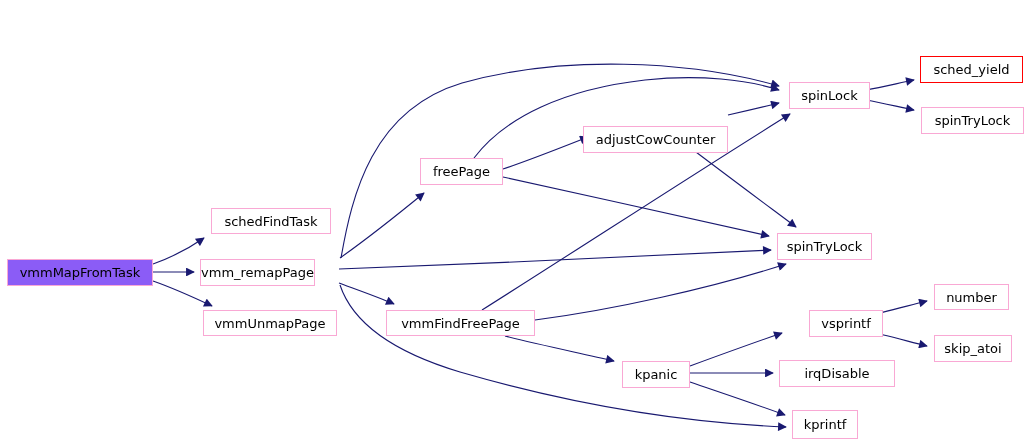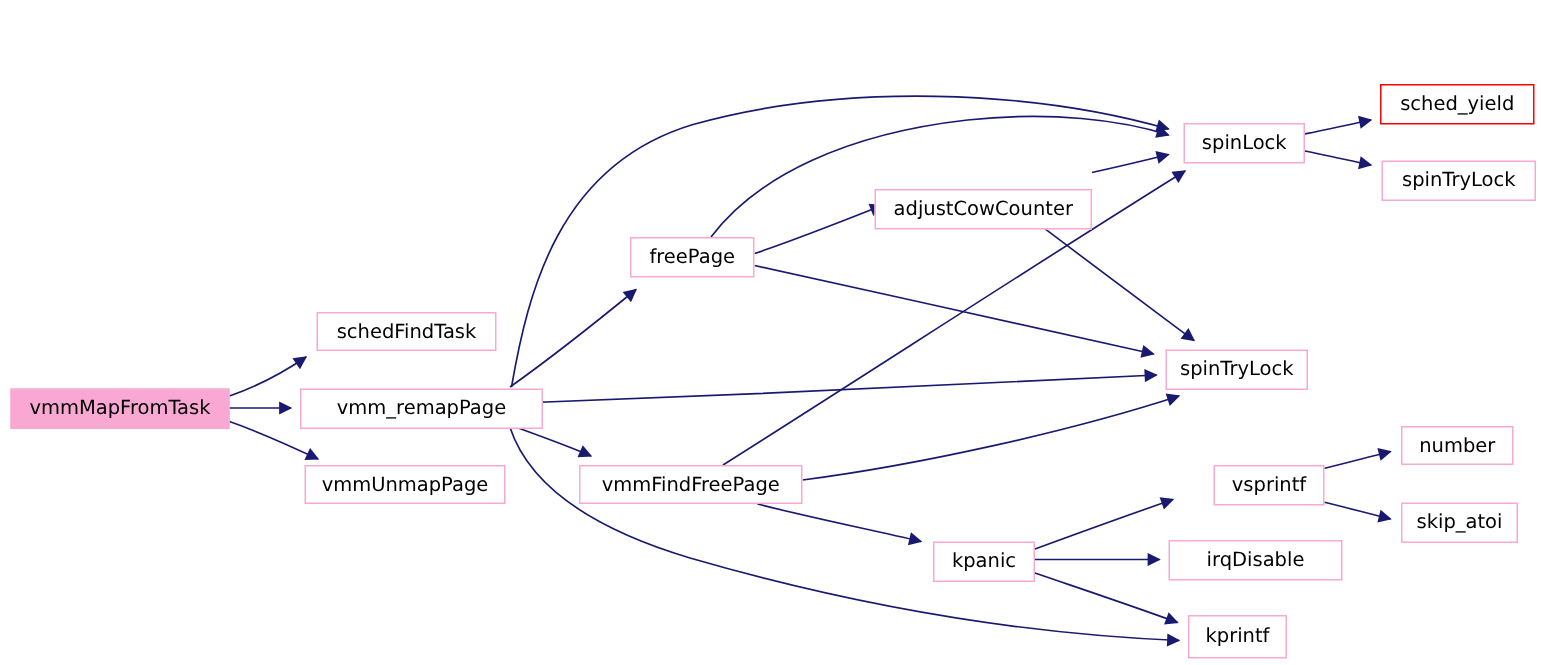--- a/index.html
+++ b/index.html
@@ -34,21 +34,21 @@
     color: #000000;
     font-size: 13px;
     line-height: 1;
     display: flex;
     align-items: center;
     justify-content: center;
     white-space: nowrap;
     cursor: pointer;
   }
   .node.root {
-    background: #f9a8d4;
+    background: #8b5cf6;
     cursor: default;
   }
   .node.highlight {
     border-color: #ff0000;
   }
 </style>
 </head>
 <body>
 
 <div id="canvas">
@@ -78,21 +78,21 @@
       <path d="M866,100 C883,103 899,107 914,110" class="edge" stroke="#191970" marker-end="url(#arrow)"></path>
       <path d="M690,366 C720,355 753,343 782,333" class="edge" stroke="#191970" marker-end="url(#arrow)"></path>
       <path d="M690,373 L773,373" class="edge" stroke="#191970" marker-end="url(#arrow)"></path>
       <path d="M690,382 C722,393 755,404 785,415" class="edge" stroke="#191970" marker-end="url(#arrow)"></path>
       <path d="M863,317 C885,312 907,306 927,301" class="edge" stroke="#191970" marker-end="url(#arrow)"></path>
       <path d="M863,330 C885,335 907,341 927,346" class="edge" stroke="#191970" marker-end="url(#arrow)"></path>
     </svg>
 
 <div class="node root" style="left: 7px; top: 259px; width: 146px; height: 27px;">vmmMapFromTask</div>
     <div class="node" style="left: 211px; top: 208px; width: 120px; height: 26px;">schedFindTask</div>
-    <div class="node" style="left: 200px; top: 259px; width: 162px; height: 27px;">vmm_remapPage</div>
+    <div class="node" style="left: 200px; top: 259px; width: 115px; height: 27px;">vmm_remapPage</div>
     <div class="node" style="left: 420px; top: 158px; width: 83px; height: 27px;">freePage</div>
     <div class="node" style="left: 203px; top: 310px; width: 134px; height: 26px;">vmmUnmapPage</div>
     <div class="node" style="left: 583px; top: 106px; width: 145px; height: 27px; margin-top: 20px;">adjustCowCounter</div>
     <div class="node" style="left: 789px; top: 82px; width: 81px; height: 27px;">spinLock</div>
     <div class="node highlight" style="left: 920px; top: 56px; width: 103px; height: 27px;">sched_yield</div>
     <div class="node" style="left: 921px; top: 107px; width: 103px; height: 27px;">spinTryLock</div>
     <div class="node" style="left: 777px; top: 233px; width: 95px; height: 27px;">spinTryLock</div>
     <div class="node" style="left: 386px; top: 310px; width: 149px; height: 26px;">vmmFindFreePage</div>
     <div class="node" style="left: 789px; top: 310px; width: 74px; height: 27px; margin-left: 20px;">vsprintf</div>
     <div class="node" style="left: 934px; top: 284px; width: 75px; height: 26px;">number</div>

